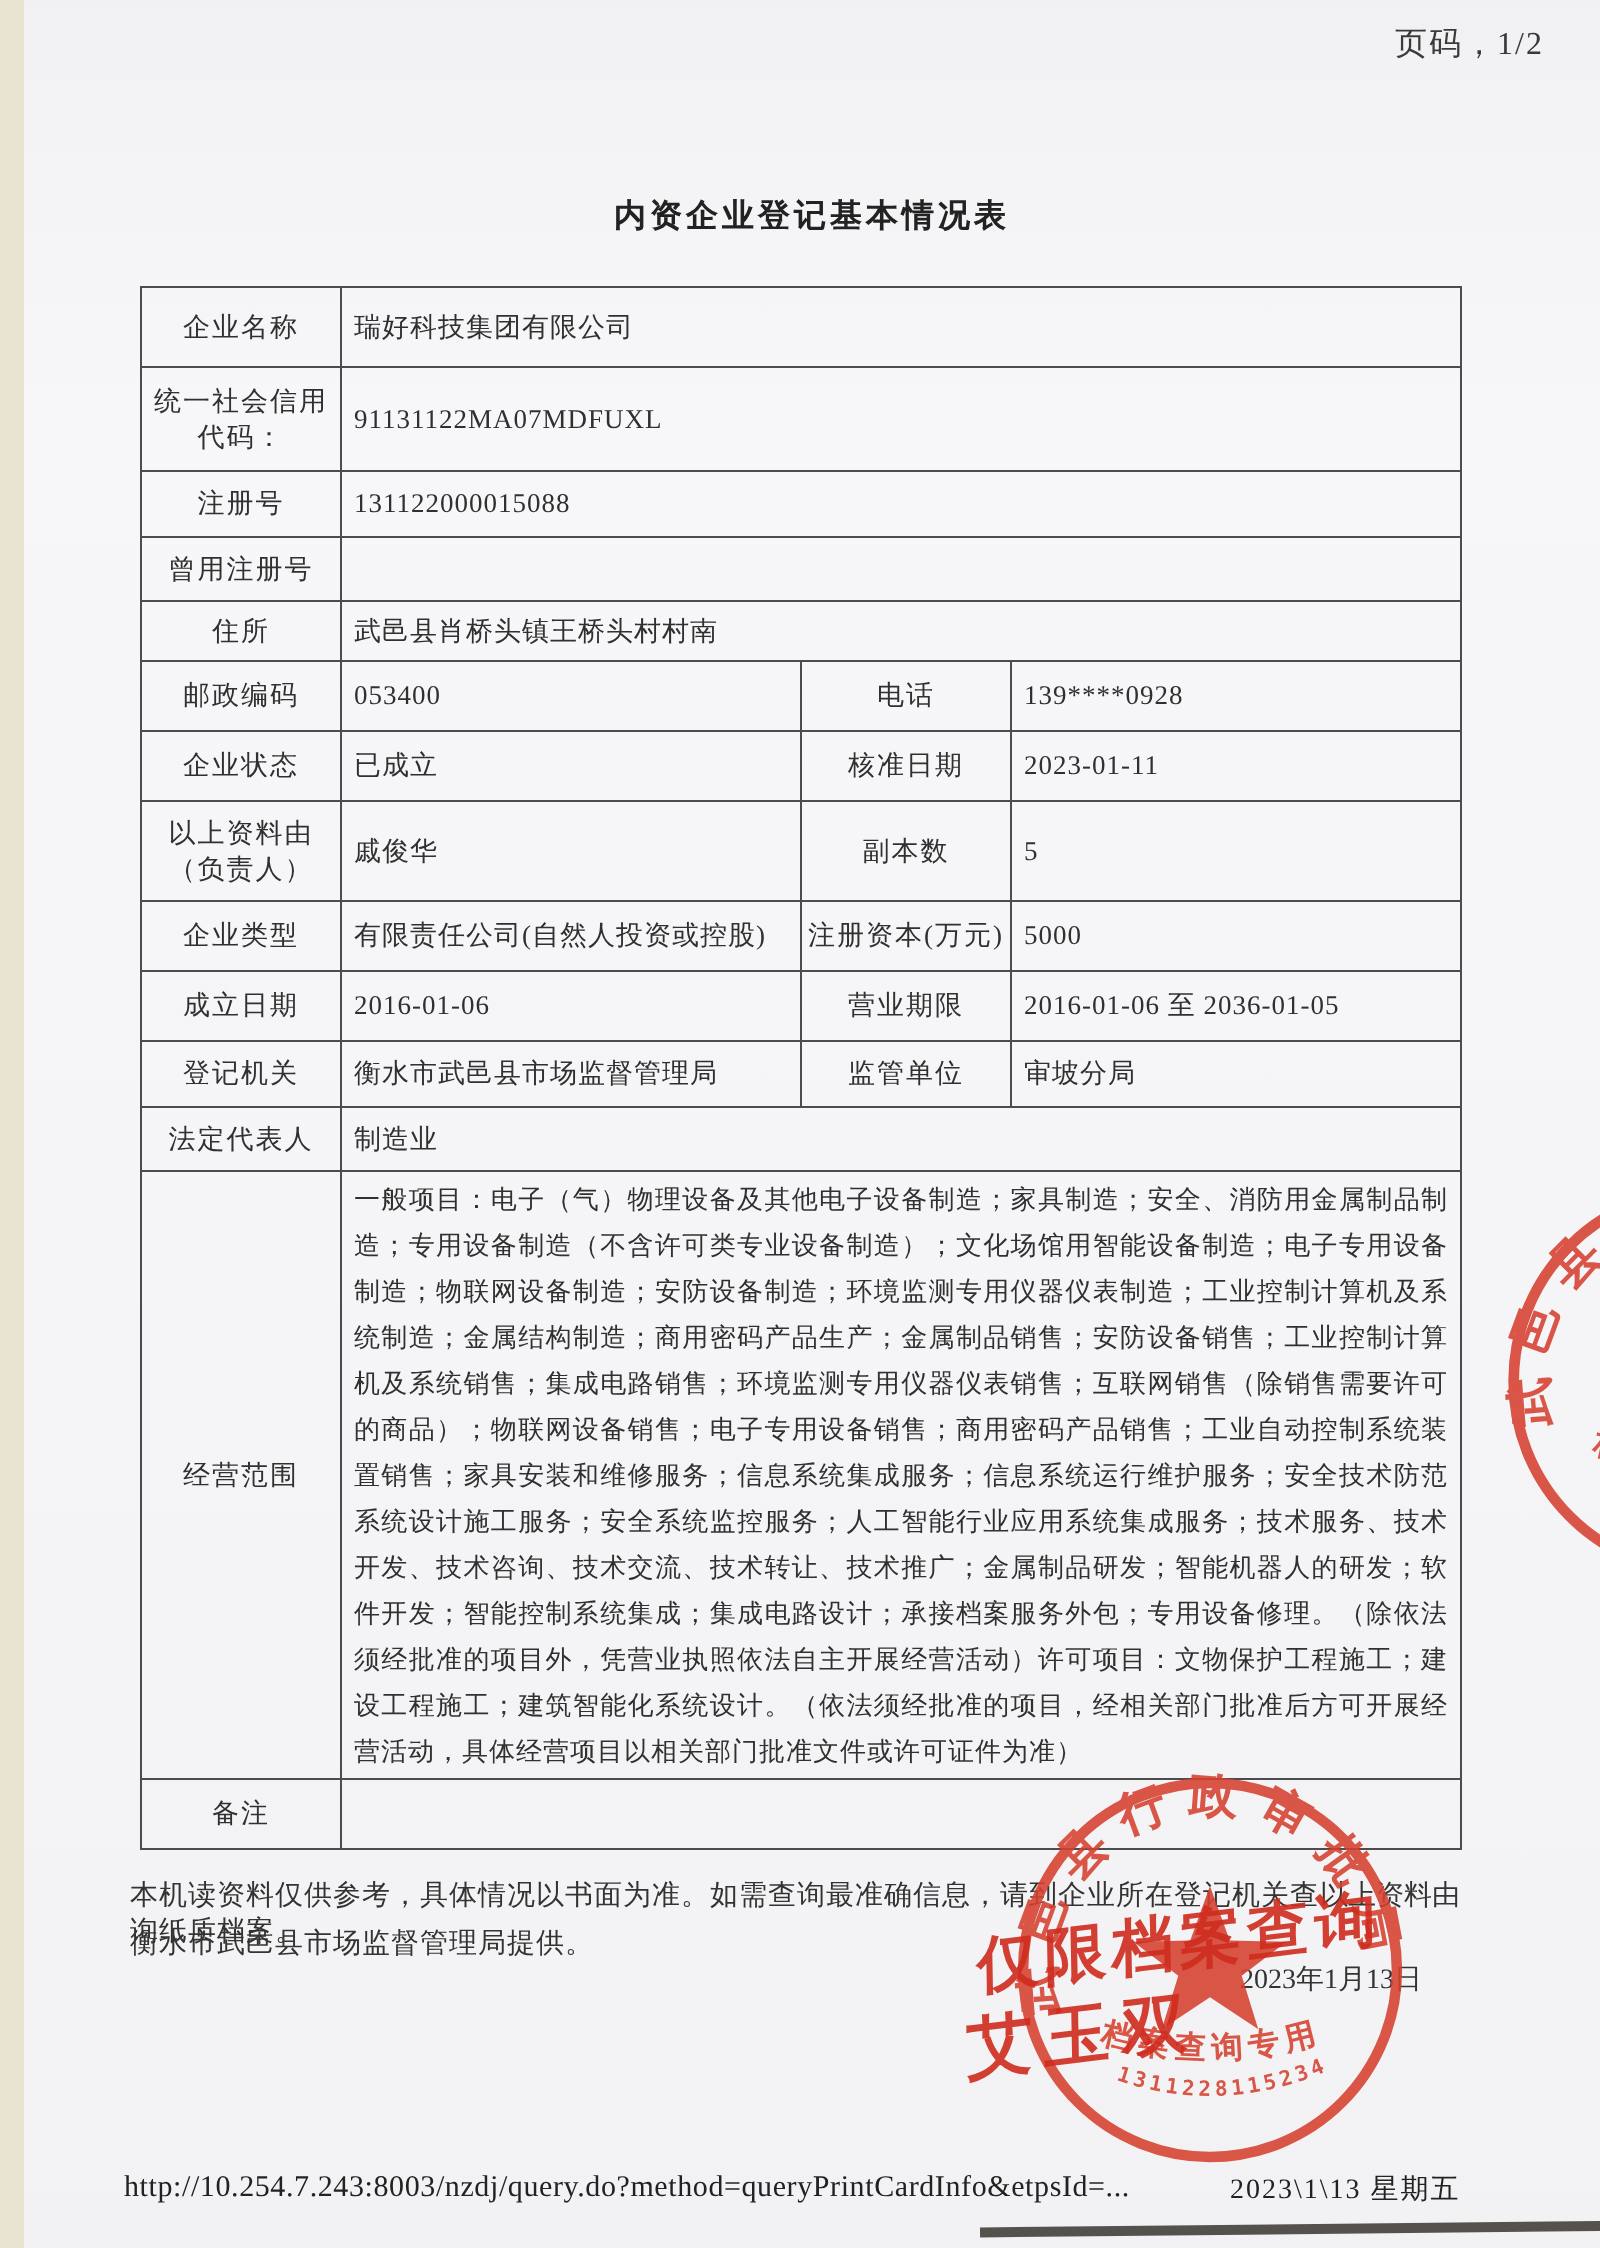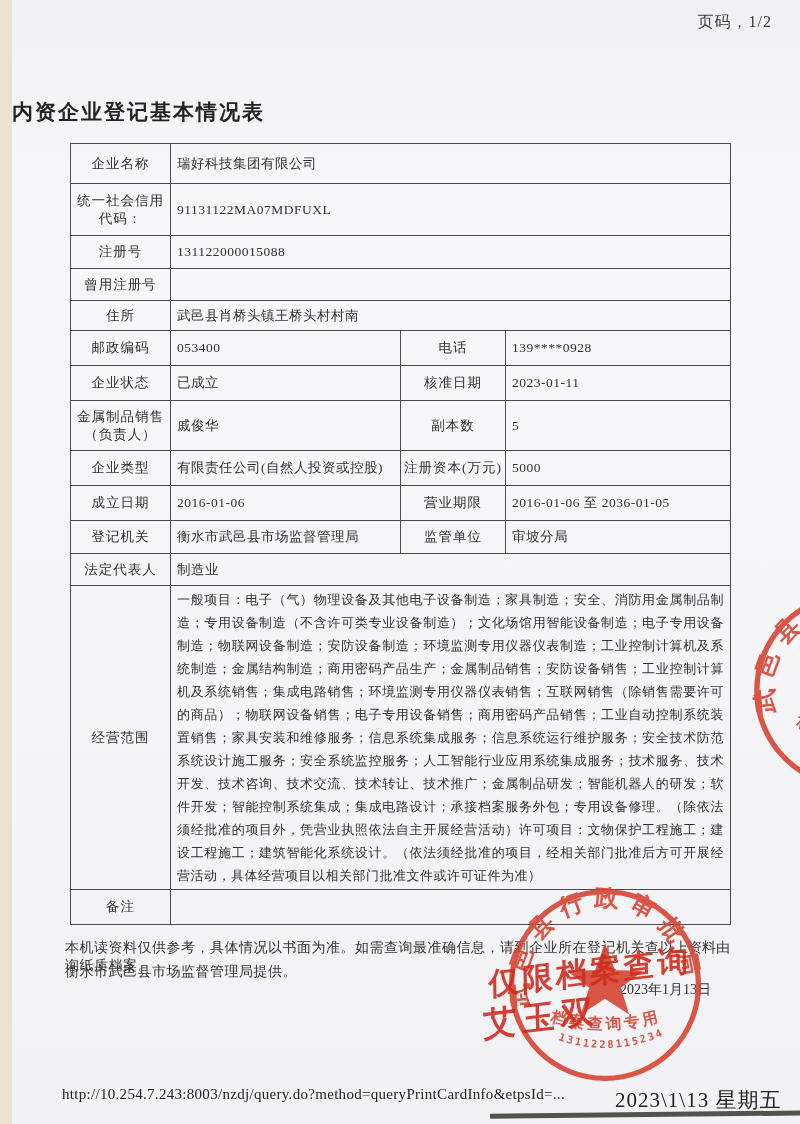--- a/index.html
+++ b/index.html
@@ -16,22 +16,22 @@
     padding-left:42px;
   }
   .scan-edge-bottom{
     position:absolute;left:478px;top:1112px;width:330px;height:5px;
     background:#55514c;transform:rotate(-0.6deg);
   }
   .page-label{
     position:absolute;right:70px;top:12px;font-size:16px;letter-spacing:1px;color:#3a3a3a;
   }
   .doc-title{
-    position:absolute;left:0;top:98px;width:788px;
-    font-size:21px;font-weight:bold;letter-spacing:2px;color:#222;
+    position:absolute;left:0;top:98px;width:788px;text-align:center;
+    font-size:16px;font-weight:bold;letter-spacing:2px;color:#222;
   }
   table.reg{
     position:absolute;left:58px;top:143px;width:660px;
     border-collapse:collapse;table-layout:fixed;
     font-size:13.5px;color:#303030;
   }
   table.reg td{
     border:1px solid #4c4c4c;
     padding:2px 6px;vertical-align:middle;
     overflow:hidden;
@@ -40,21 +40,21 @@
   td.val{text-align:left;padding-left:9px;letter-spacing:0.5px;}
   td.scope{
     font-size:13px;line-height:23px;text-align:justify;
     padding:8px 10px;letter-spacing:0.5px;vertical-align:middle;margin-top:18px;
   }
   .footer-note1{position:absolute;left:53px;top:939px;width:600px;font-size:14px;letter-spacing:0.5px;color:#333;}
   .footer-note2{position:absolute;left:53px;top:963px;width:600px;font-size:14px;letter-spacing:0.5px;color:#333;}
   .footer-right-top{position:absolute;left:648px;top:939px;font-size:14px;color:#333;}
   .footer-date{position:absolute;left:608px;top:981px;font-size:14px;color:#333;}
   .bottom-url{position:absolute;left:50px;top:1086px;font-size:15px;color:#222;letter-spacing:0.3px;}
-  .bottom-date{position:absolute;left:603px;top:1086px;font-size:21px;color:#222;letter-spacing:1px;}
+  .bottom-date{position:absolute;left:603px;top:1086px;font-size:14px;color:#222;letter-spacing:1px;}
   .stamp{position:absolute;opacity:0.88;}
   .stamp svg{display:block;}
   .handwriting{
     position:absolute;left:476px;top:948px;width:260px;
     color:#cf2c1e;font-weight:bold;
     transform:rotate(-7deg) skewX(-6deg);
     font-size:31px;letter-spacing:3px;line-height:40px;
     opacity:0.9;white-space:nowrap;
     font-family:"DejaVu Sans",cursive,sans-serif;
   }
@@ -103,21 +103,21 @@
       <td class="lbl">电话</td>
       <td class="val">139****0928</td>
     </tr>
     <tr style="height:35px">
       <td class="lbl">企业状态</td>
       <td class="val">已成立</td>
       <td class="lbl">核准日期</td>
       <td class="val">2023-01-11</td>
     </tr>
     <tr style="height:50px">
-      <td class="lbl">金属制品销售（负责人）</td>
+      <td class="lbl">以上资料由（负责人）</td>
       <td class="val">戚俊华</td>
       <td class="lbl">副本数</td>
       <td class="val">5</td>
     </tr>
     <tr style="height:35px">
       <td class="lbl">企业类型</td>
       <td class="val">有限责任公司(自然人投资或控股)</td>
       <td class="lbl" style="padding:2px 2px;">注册资本(万元)</td>
       <td class="val">5000</td>
     </tr>

